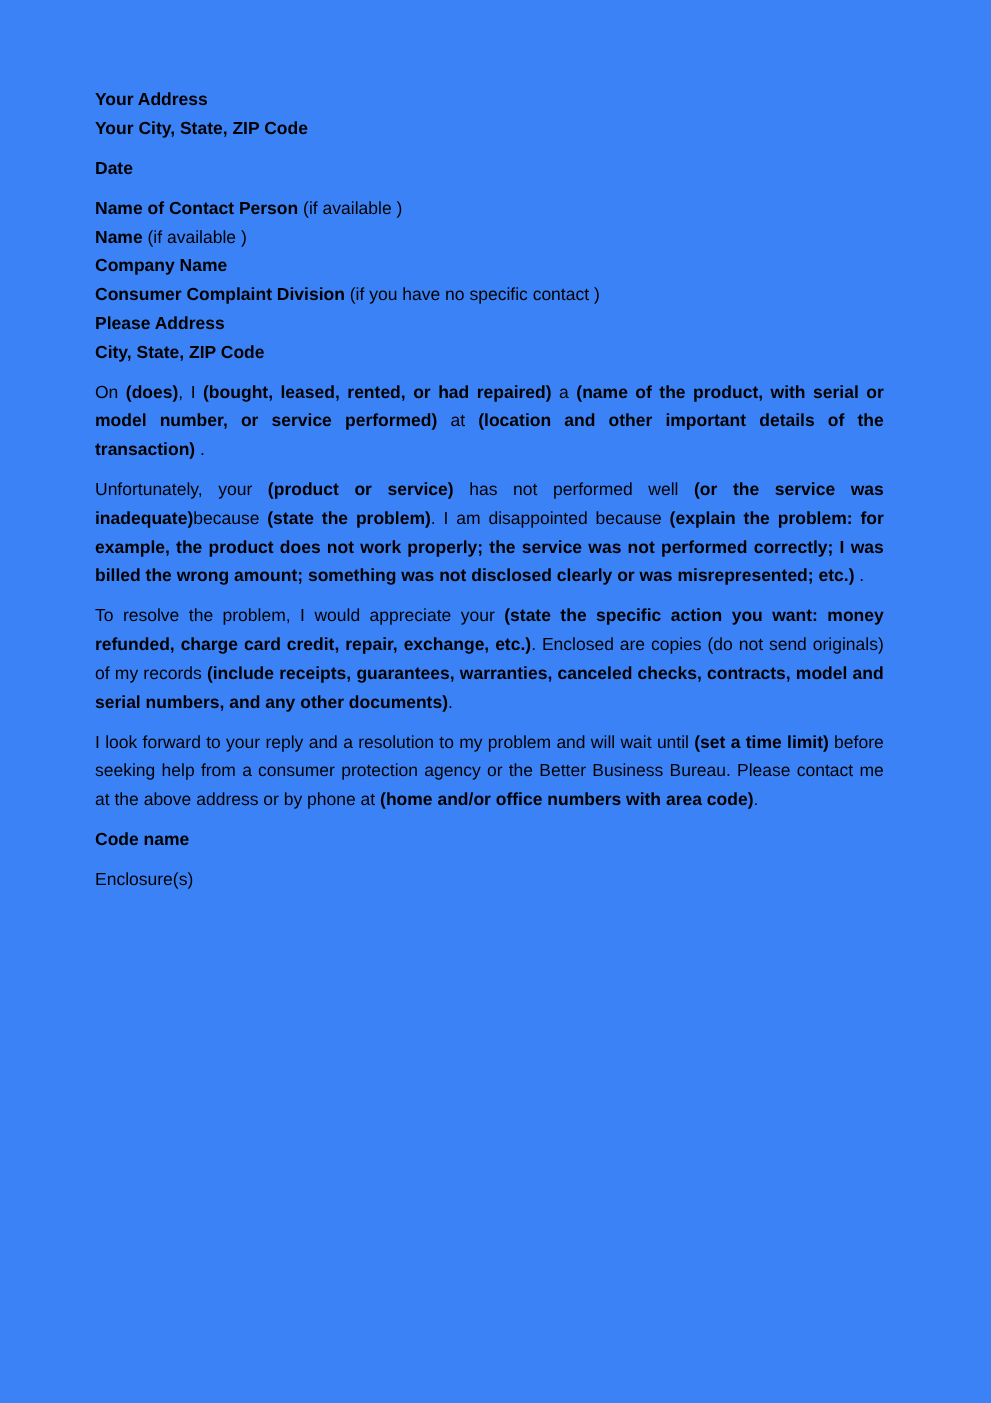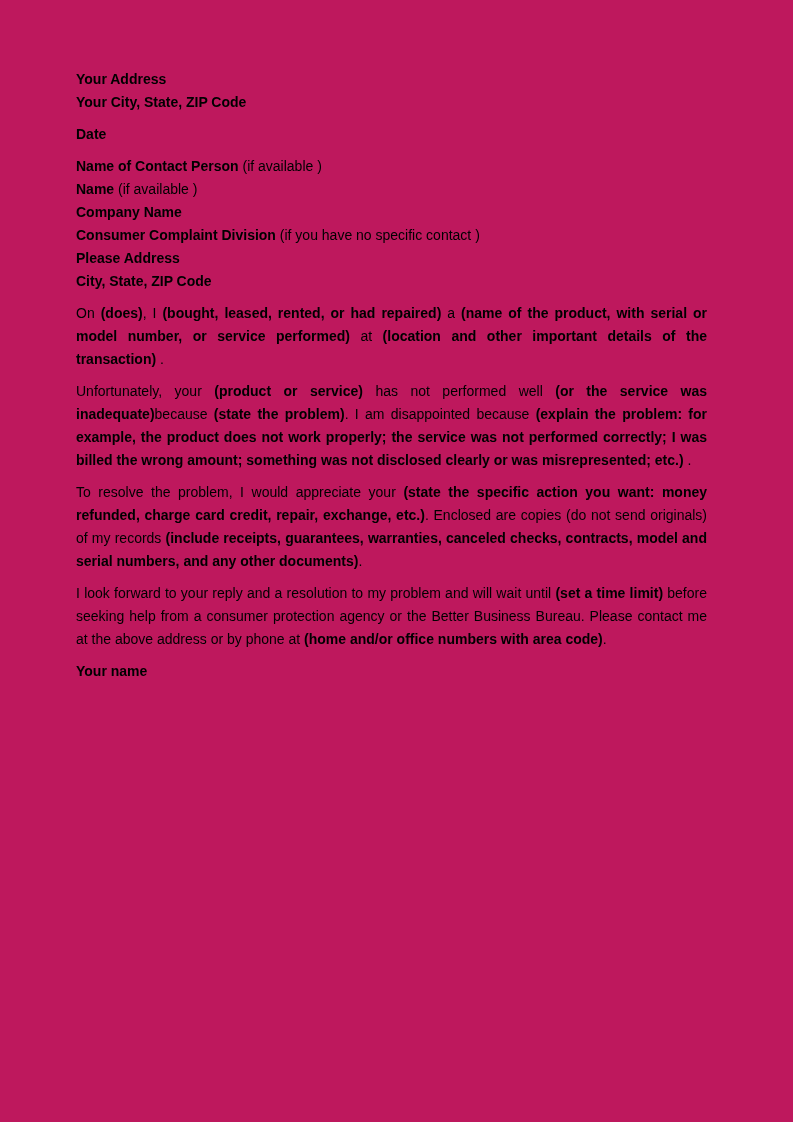--- a/index.html
+++ b/index.html
@@ -4,21 +4,21 @@
 <style>
   html, body {
     margin: 0;
     padding: 0;
     background: #ffffff;
   }
   .page {
     position: relative;
     width: 793px;
     height: 1122px;
-    background: #be185d;
+    background: #3b82f6;
     overflow: hidden;
     font-family: "Liberation Sans", sans-serif;
     color: #000000;
   }
   .letter {
     position: absolute;
     left: 76px;
     top: 68px;
     width: 631px;
     font-size: 14px;
@@ -40,15 +40,16 @@
 
 <div class="page">
   <main class="letter" id="letter-body">
       <p class="block"><span class="b">Your Address</span><br><span class="b">Your City, State, ZIP Code</span><br></p>
       <p class="block"><span class="b">Date</span></p>
       <p class="block"><span class="b">Name of Contact Person</span><span> (if available )</span><br><span class="b">Name</span><span> (if available )</span><br><span class="b">Company Name</span><br><span class="b">Consumer Complaint Division</span><span> (if you have no specific contact )</span><br><span class="b">Please Address</span><br><span class="b">City, State, ZIP Code</span></p>
       <p class="block justify"><span>On </span><span class="b">(does)</span><span>, I </span><span class="b">(bought, leased, rented, or had repaired)</span><span> a </span><span class="b">(name of the product, with serial or model number, or service performed)</span><span> at </span><span class="b">(location and other important details of the transaction)</span><span> .</span></p>
       <p class="block justify"><span>Unfortunately, your </span><span class="b">(product or service)</span><span> has not performed well </span><span class="b">(or the service was inadequate)</span><span>because </span><span class="b">(state the problem)</span><span>. I am disappointed because </span><span class="b">(explain the problem: for example, the product does not work properly; the service was not performed correctly; I was billed the wrong amount; something was not disclosed clearly or was misrepresented; etc.)</span><span> .</span></p>
       <p class="block justify"><span>To resolve the problem, I would appreciate your </span><span class="b">(state the specific action you want: money refunded, charge card credit, repair, exchange, etc.)</span><span>. Enclosed are copies (do not send originals) of my records </span><span class="b">(include receipts, guarantees, warranties, canceled checks, contracts, model and serial numbers, and any other documents)</span><span>.</span></p>
       <p class="block justify"><span>I look forward to your reply and a resolution to my problem and will wait until </span><span class="b">(set a time limit)</span><span> before seeking help from a consumer protection agency or the Better Business Bureau. Please contact me at the above address or by phone at </span><span class="b">(home and/or office numbers with area code)</span><span>.</span></p>
-      <p class="block"><span class="b">Your name</span></p>
+      <p class="block"><span class="b">Code name</span></p>
+      <p class="block"><span>Enclosure(s)</span></p>
     </main>
 </div>
 
 </body></html>

